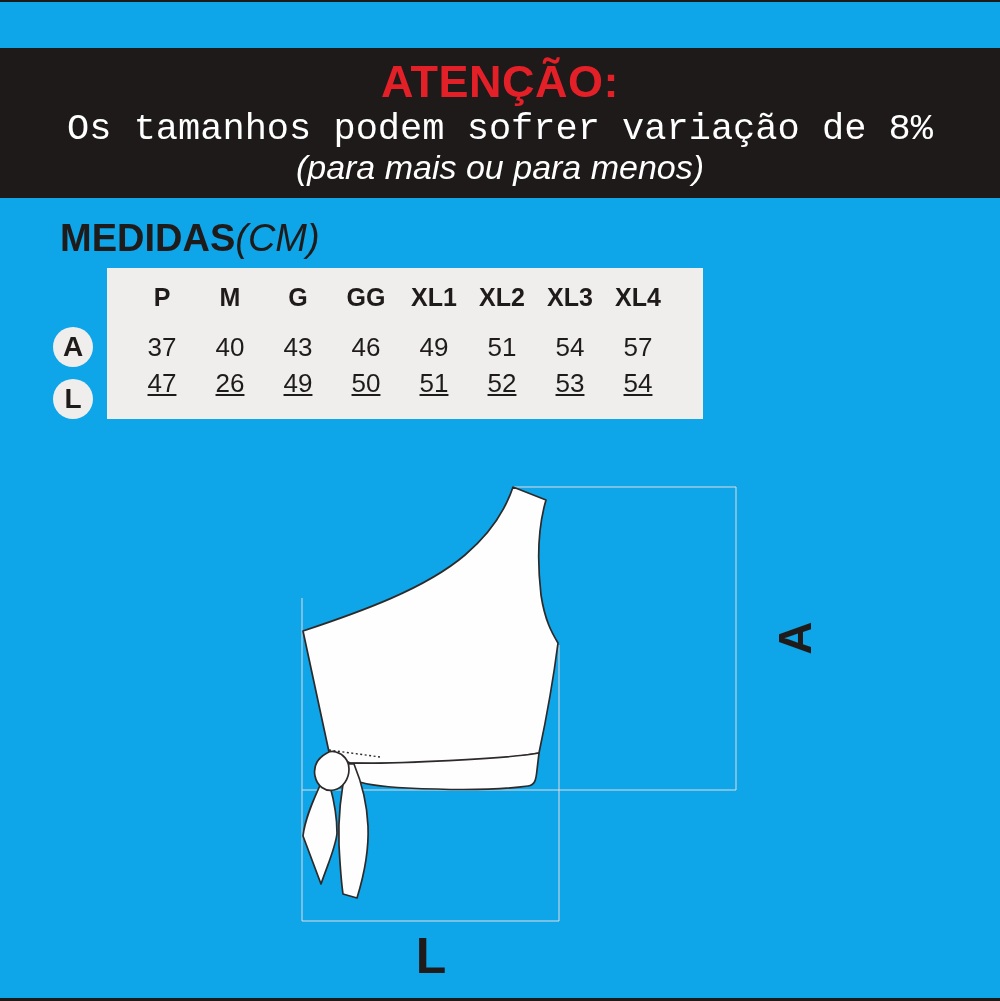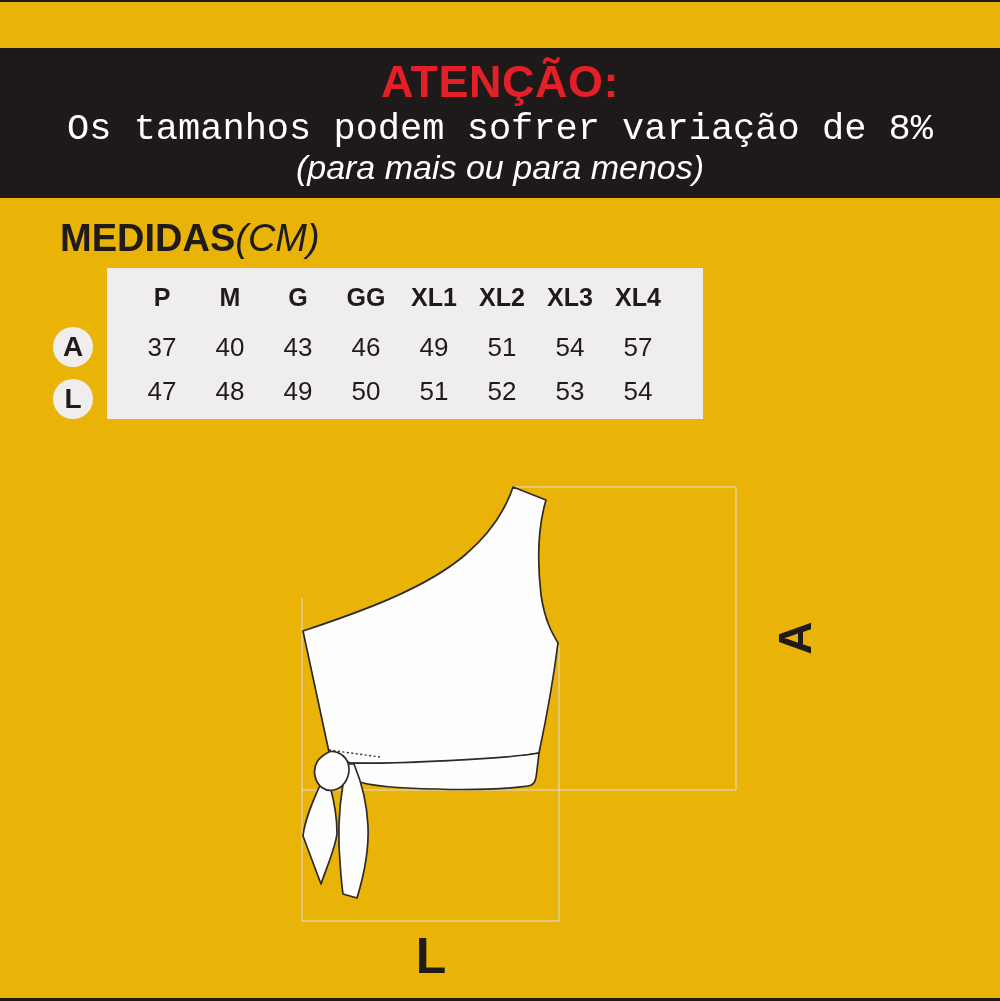--- a/index.html
+++ b/index.html
@@ -1,18 +1,18 @@
 <!DOCTYPE html>
 <html><head>
 <meta charset="utf-8">
 <style>
   html,body{margin:0;padding:0;background:#e8e8e8;}
   .page{
     position:relative;width:1000px;height:1001px;margin:0 auto;
-    background:#eab308;overflow:hidden;
+    background:#0ea5e9;overflow:hidden;
     font-family:"Liberation Sans",sans-serif;color:#1f1b1a;
   }
   .edge-line{position:absolute;left:0;width:1000px;background:#1e1a19;}
   .edge-top{top:0;height:2px;}
   .edge-bottom{bottom:0;height:3px;}
 
   
   .banner{
     position:absolute;left:0;top:48px;width:1000px;height:150px;
     background:#1e1a19;display:flex;flex-direction:column;align-items:center;
@@ -25,21 +25,21 @@
   
   .measures-heading{position:absolute;left:60px;top:219px;font-size:38px;line-height:38px;white-space:nowrap;}
   .measures-heading .bold{font-weight:700;margin-top:36px;}
   .measures-heading .unit{font-style:italic;font-weight:400;}
 
   
   .table-panel{position:absolute;left:107px;top:268px;width:596px;height:151px;background:#efeeec;}
   .t-row{position:absolute;left:0;width:596px;height:30px;display:flex;padding-left:21px;box-sizing:border-box;}
   .t-row.header{top:14px;}
   .t-row.row-a{top:64px;}
-  .t-row.row-l{top:108px;}
+  .t-row.row-l{top:100px;text-decoration:underline;}
   .t-cell{width:68px;text-align:center;font-size:26px;line-height:30px;}
   .t-row.header .t-cell{font-weight:700;font-size:25px;}
 
   .row-badge{
     position:absolute;left:53px;width:40px;height:40px;border-radius:50%;
     background:#efeeec;text-align:center;line-height:40px;font-weight:700;font-size:28px;
   }
   .badge-a{top:327px;}
   .badge-l{top:379px;}
 
@@ -90,21 +90,21 @@
       <div class="t-cell">40</div>
       <div class="t-cell">43</div>
       <div class="t-cell">46</div>
       <div class="t-cell">49</div>
       <div class="t-cell">51</div>
       <div class="t-cell">54</div>
       <div class="t-cell">57</div>
     </div>
     <div class="t-row row-l">
       <div class="t-cell">47</div>
-      <div class="t-cell">48</div>
+      <div class="t-cell">26</div>
       <div class="t-cell">49</div>
       <div class="t-cell">50</div>
       <div class="t-cell">51</div>
       <div class="t-cell">52</div>
       <div class="t-cell">53</div>
       <div class="t-cell">54</div>
     </div>
   </div>
 
   <div class="row-badge badge-a">A</div>

